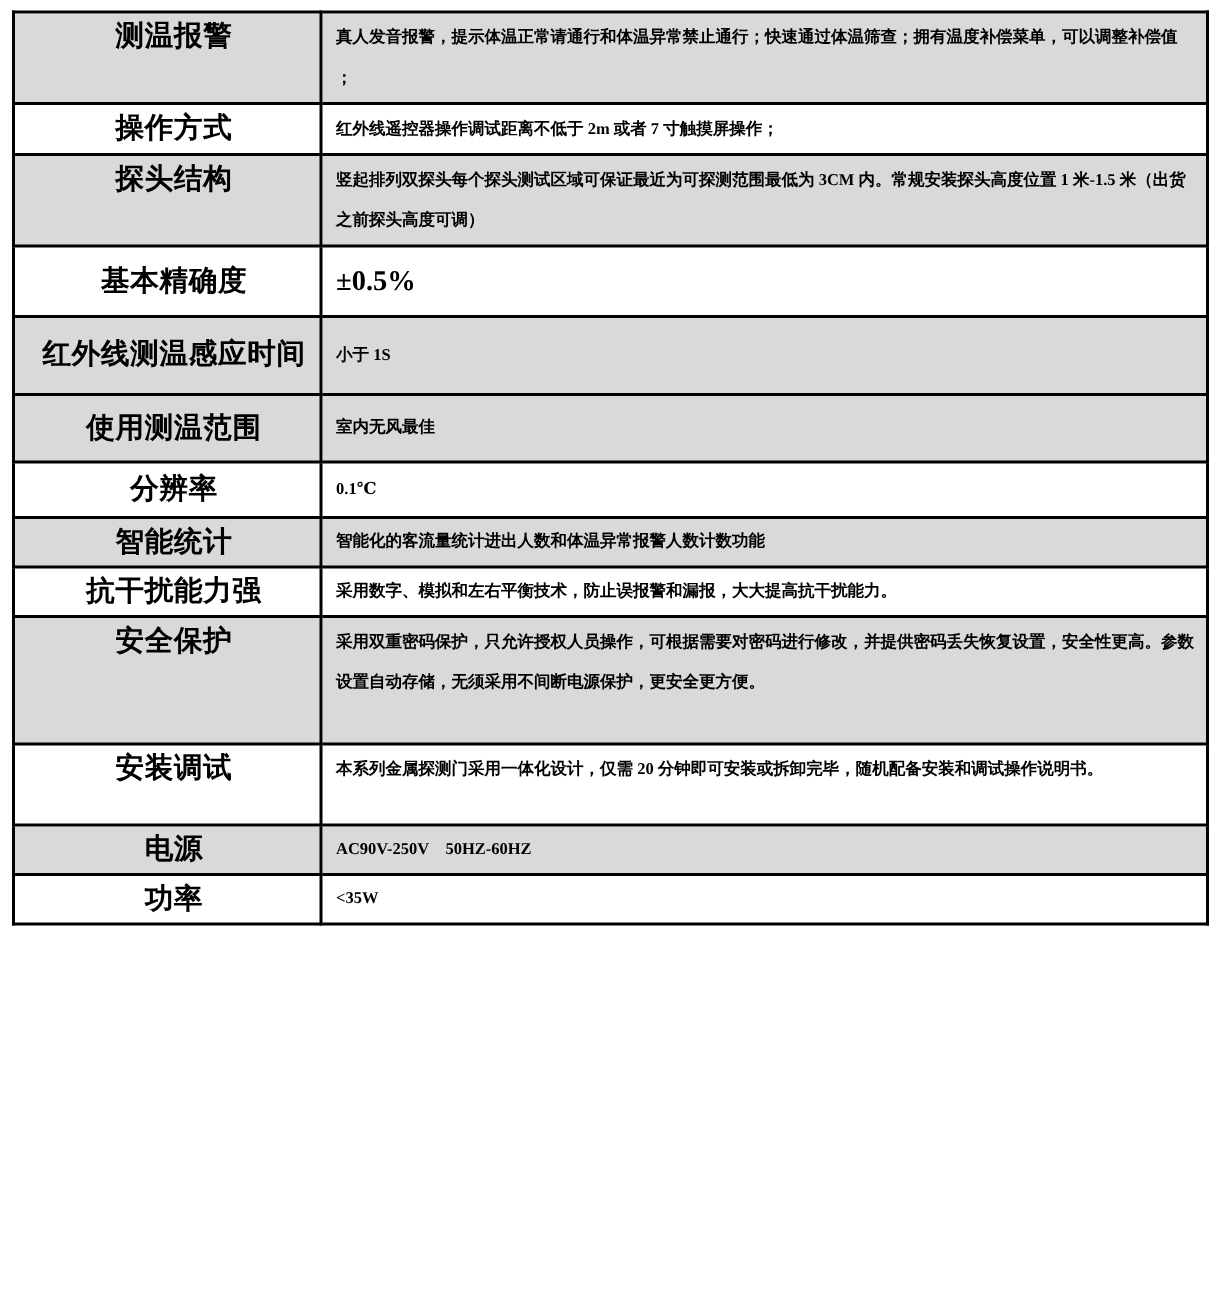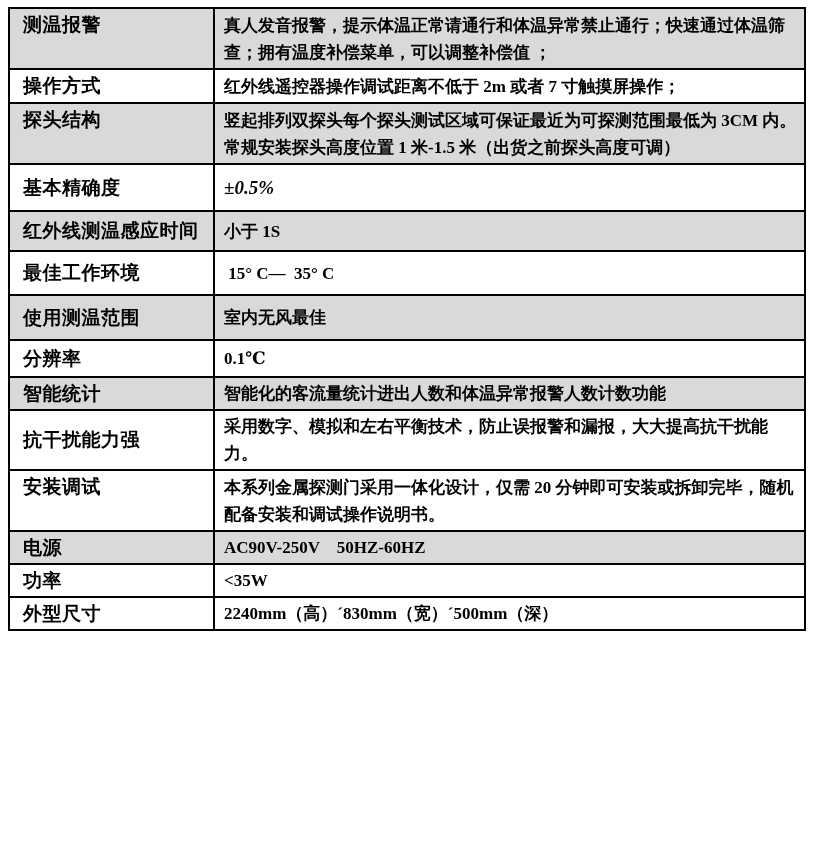--- a/index.html
+++ b/index.html
@@ -29,37 +29,37 @@
     color: #000000;
     vertical-align: middle;
     overflow: hidden;
   }
   td.label {
     width: 186px;
     font-size: 19px;
     padding: 2px 4px 2px 13px;
     line-height: 26px;
     letter-spacing: 0.5px;
+    text-align: center;
   }
   td.value {
-    font-size: 17px;
+    font-size: 11px;
     padding: 2px 6px 2px 9px;
     line-height: 27px;
     white-space: pre-wrap;
   }
   tr.shaded td {
     background: #d9d9d9;
   }
   tr.multi td {
     vertical-align: top;
     padding-top: 3px;
   }
   td.value.big {
     font-size: 19px;
-    font-style: italic;
   }
 </style>
 </head>
 <body>
 
 <div class="page">
   <table class="spec">
     <tbody>
       <tr class="shaded multi" style="height:55px">
         <td class="label">测温报警</td>
@@ -70,56 +70,52 @@
         <td class="value">红外线遥控器操作调试距离不低于 2m 或者 7 寸触摸屏操作；</td>
       </tr>
       <tr class="shaded multi" style="height:59px">
         <td class="label">探头结构</td>
         <td class="value">竖起排列双探头每个探头测试区域可保证最近为可探测范围最低为 3CM 内。常规安装探头高度位置 1 米-1.5 米（出货之前探头高度可调）</td>
       </tr>
       <tr style="height:47px">
         <td class="label">基本精确度</td>
         <td class="value big">±0.5%</td>
       </tr>
-      <tr class="shaded" style="height:40px">
+      <tr class="shaded" style="height:52px">
         <td class="label">红外线测温感应时间</td>
         <td class="value">小于 1S</td>
-      </tr>
-      <tr style="height:44px">
-        <td class="label">最佳工作环境</td>
-        <td class="value"> 15° C—  35° C</td>
       </tr>
       <tr class="shaded" style="height:45px">
         <td class="label">使用测温范围</td>
         <td class="value">室内无风最佳</td>
       </tr>
       <tr style="height:37px">
         <td class="label">分辨率</td>
         <td class="value">0.1℃</td>
       </tr>
       <tr class="shaded" style="height:30px">
         <td class="label">智能统计</td>
         <td class="value">智能化的客流量统计进出人数和体温异常报警人数计数功能</td>
       </tr>
       <tr style="height:30px">
         <td class="label">抗干扰能力强</td>
         <td class="value">采用数字、模拟和左右平衡技术，防止误报警和漏报，大大提高抗干扰能力。</td>
       </tr>
+      <tr class="shaded multi" style="height:85px">
+        <td class="label">安全保护</td>
+        <td class="value">采用双重密码保护，只允许授权人员操作，可根据需要对密码进行修改，并提供密码丢失恢复设置，安全性更高。参数设置自动存储，无须采用不间断电源保护，更安全更方便。</td>
+      </tr>
       <tr class="multi" style="height:54px">
         <td class="label">安装调试</td>
         <td class="value">本系列金属探测门采用一体化设计，仅需 20 分钟即可安装或拆卸完毕，随机配备安装和调试操作说明书。</td>
       </tr>
       <tr class="shaded" style="height:28px">
         <td class="label">电源</td>
         <td class="value">AC90V-250V    50HZ-60HZ</td>
       </tr>
       <tr style="height:28px">
         <td class="label">功率</td>
         <td class="value">&lt;35W</td>
       </tr>
-      <tr style="height:28px">
-        <td class="label">外型尺寸</td>
-        <td class="value">2240mm（高）´830mm（宽）´500mm（深）</td>
-      </tr>
 
     </tbody>
   </table>
 </div>
 
 </body></html>

